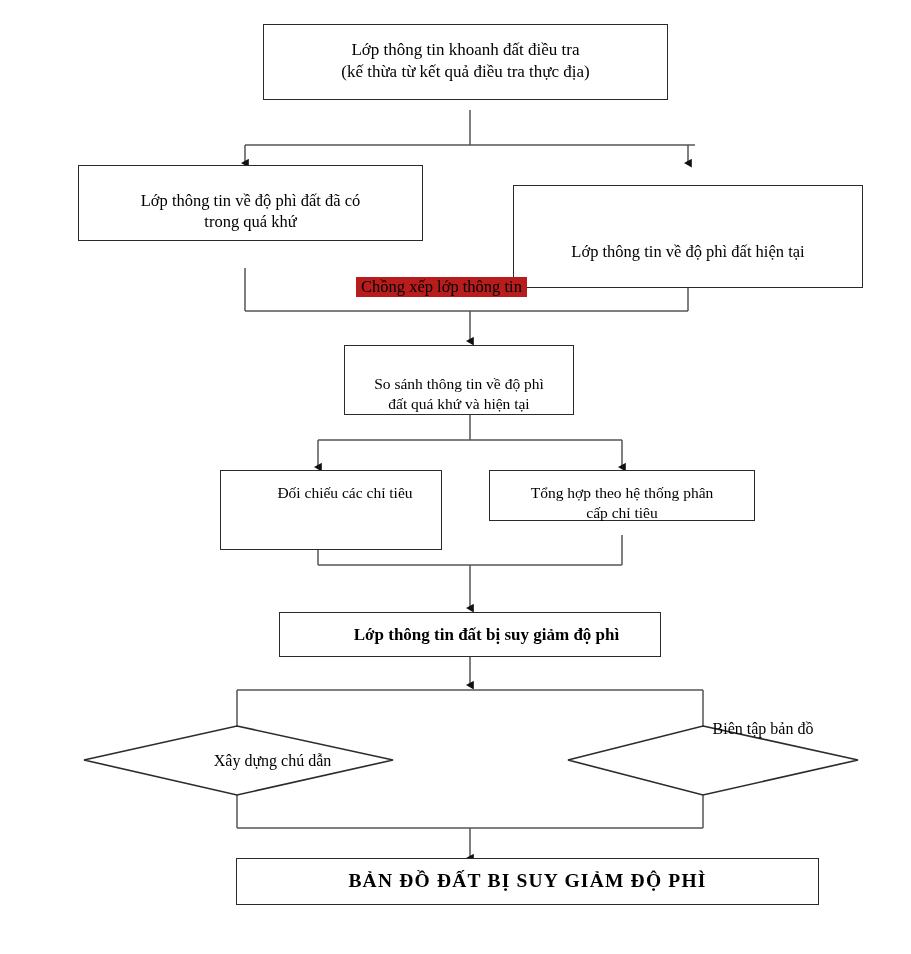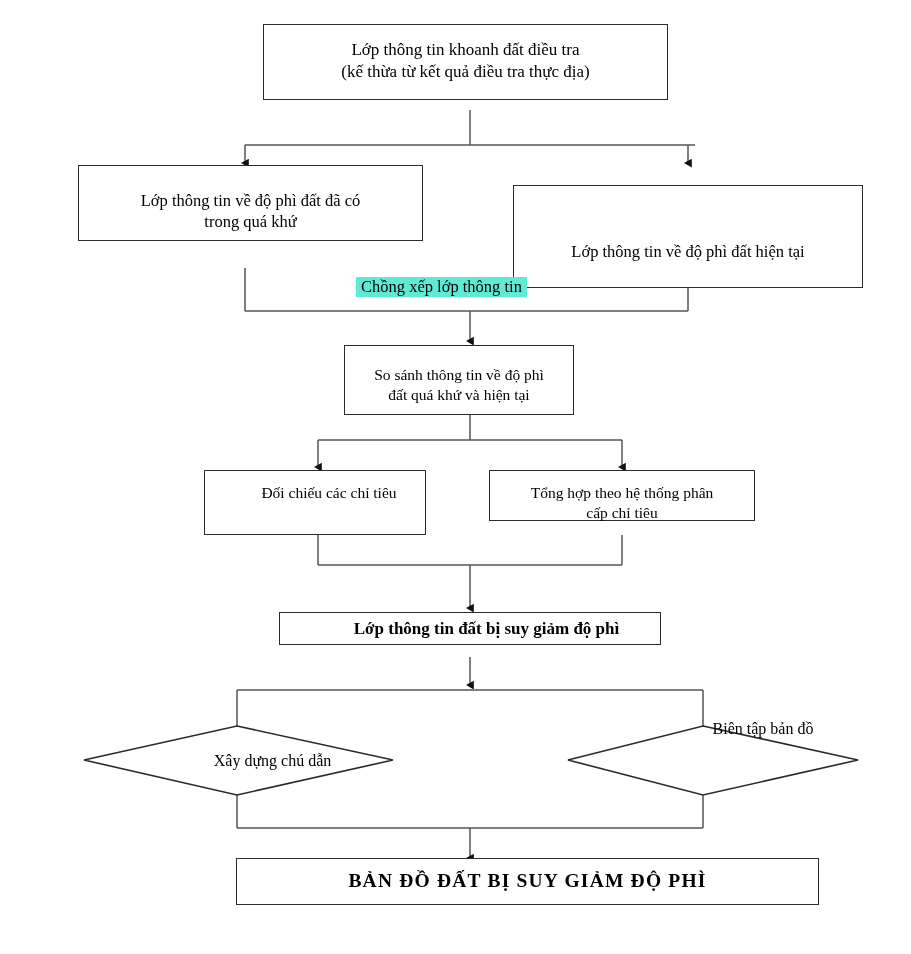--- a/index.html
+++ b/index.html
@@ -46,21 +46,21 @@
     white-space: pre-line;
   }
   .box.top .txt       { font-size: 17px; }
   .box.small .txt     { font-size: 15.5px; }
   .box.bold .txt      { font-weight: bold; font-size: 17px; }
   .box.result .txt    { font-weight: bold; font-size: 19.5px; letter-spacing: 1.2px; }
 
   .box.top        { align-items: flex-start; padding-top: 14px; }
   .box.layer      { align-items: flex-start; padding-top: 24px; }
   .box.layer2     { align-items: center; padding-top: 30px; margin-top: 20px; }
-  .box.compare    { align-items: center; padding-top: 10px; }
+  .box.compare    { align-items: flex-end; padding-top: 10px; }
   .box.crit       { align-items: flex-start; padding-top: 12px; }
 
   
   .diamond {
     position: absolute;
     background: transparent;
   }
   .diamond .label {
     position: absolute;
     left: 0; top: 0;
@@ -68,21 +68,21 @@
     height: 100%;
     display: flex;
     align-items: center;
     justify-content: center;
     font-size: 16px;
     pointer-events: none;
   }
   .edge-label {
     position: absolute;
     font-size: 16.5px;
-    background: #5eead4;
+    background: #b91c1c;
     padding: 0 5px;
     white-space: nowrap;
   }
 </style>
 </head>
 <body>
 
 <div id="canvas">
 
   <svg id="connectors" viewBox="0 0 911 954" width="911" height="954">
@@ -147,30 +147,30 @@
 
   <div class="edge-label" style="left:356px; top:277px;">
     <span>Chồng xếp lớp thông tin</span>
   </div>
 
   <div class="node box small compare" style="left:344px; top:345px; width:230px; height:70px;">
     <span class="txt">So sánh thông tin về độ phì
 đất quá khứ và hiện tại</span>
   </div>
 
-  <div class="node box small crit" style="left:204px; top:470px; width:222px; height:65px;padding-left:28px;">
+  <div class="node box small crit" style="left:220px; top:470px; width:222px; height:80px;padding-left:28px;">
     <span class="txt">Đối chiếu các chỉ tiêu</span>
   </div>
 
   <div class="node box small crit" style="left:489px; top:470px; width:266px; height:51px;">
     <span class="txt">Tổng hợp theo hệ thống phân
 cấp chỉ tiêu</span>
   </div>
 
-  <div class="node box bold" style="left:279px; top:612px; width:382px; height:33px;padding-left:33px;">
+  <div class="node box bold" style="left:279px; top:612px; width:382px; height:45px;padding-left:33px;">
     <span class="txt">Lớp thông tin đất bị suy giảm độ phì</span>
   </div>
 
   <div class="diamond" style="left:84px; top:726px; width:309px; height:69px;">
     <div class="label" style="padding-left:34px;">Xây dựng chú dẫn</div>
   </div>
 
   <div class="diamond" style="left:568px; top:694px; width:290px; height:69px;text-decoration:underline;">
     <div class="label" style="padding-left:50px;">Biên tập bản đồ</div>
   </div>

